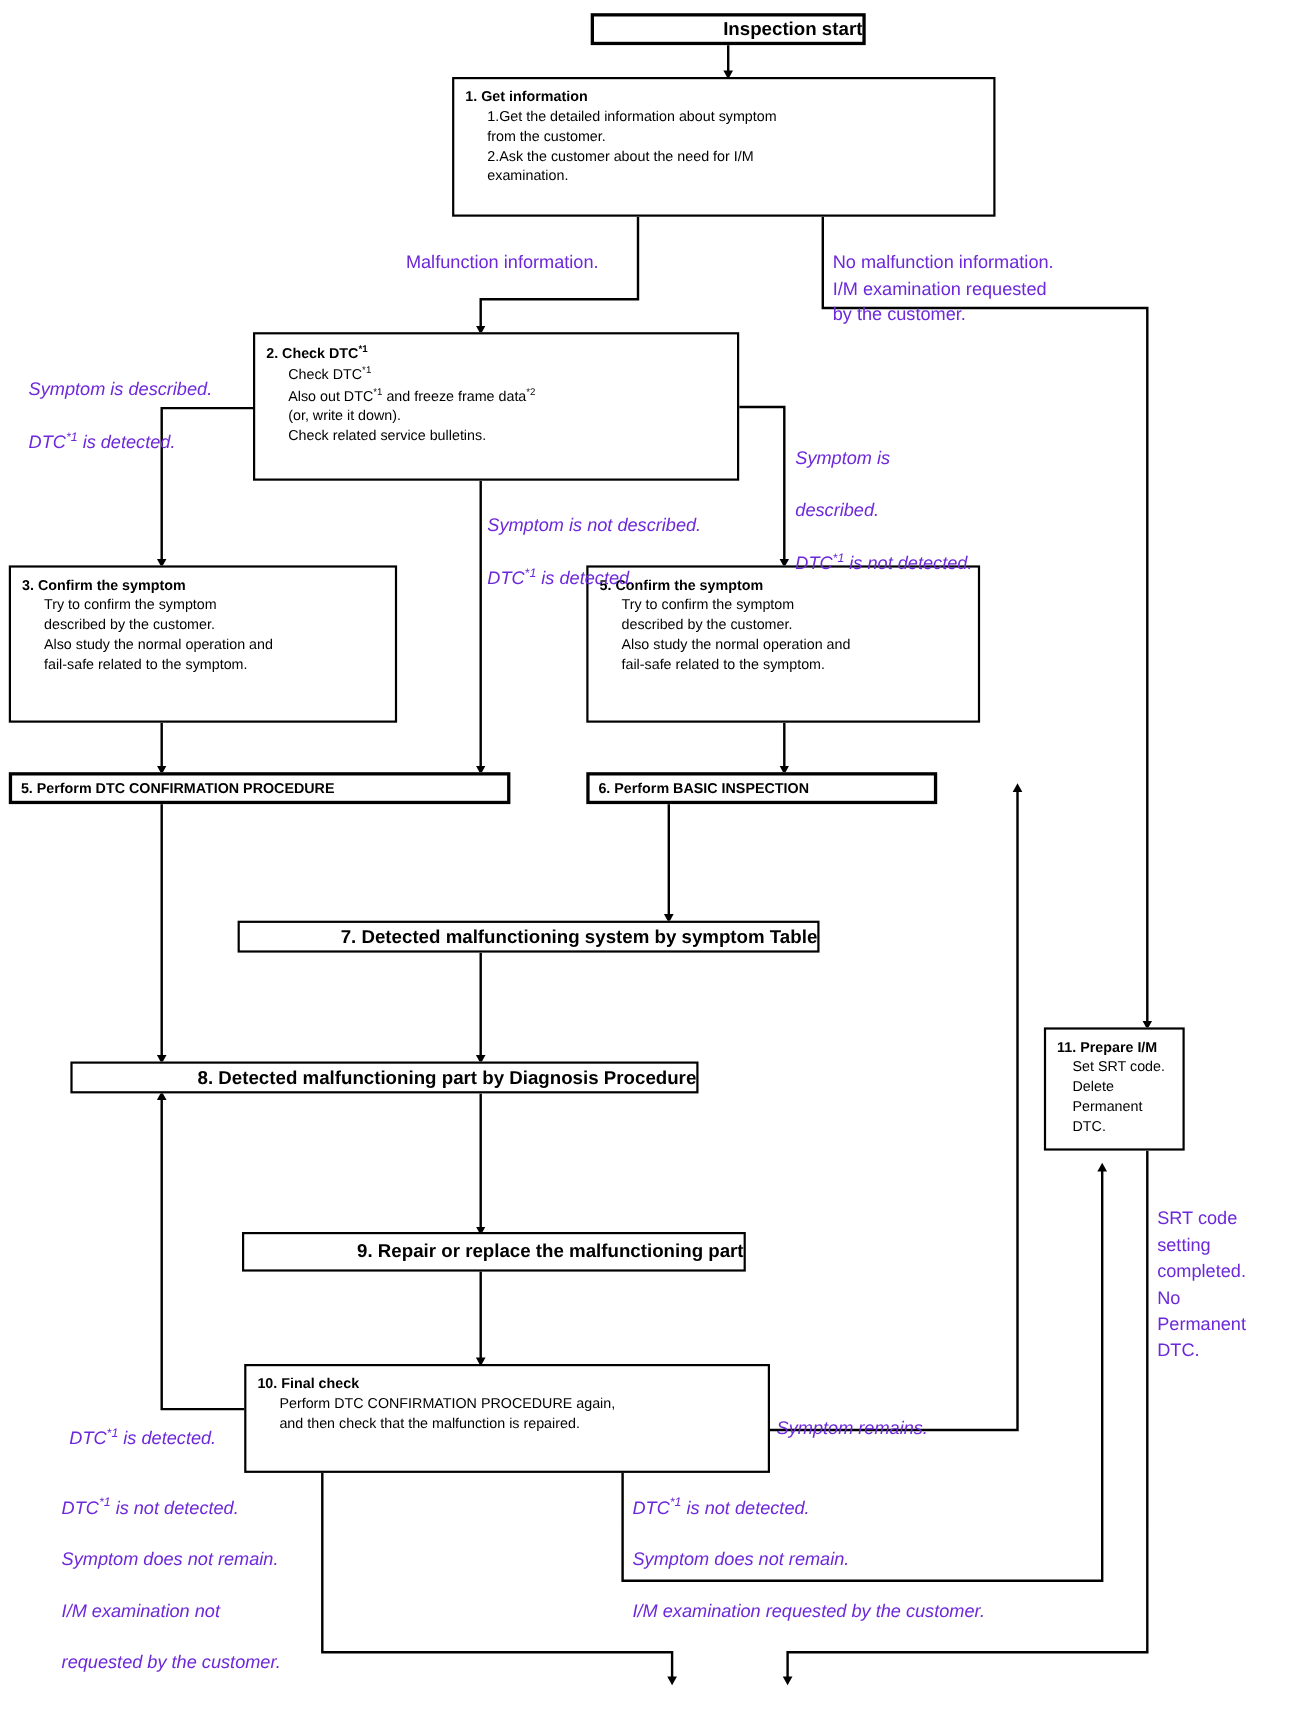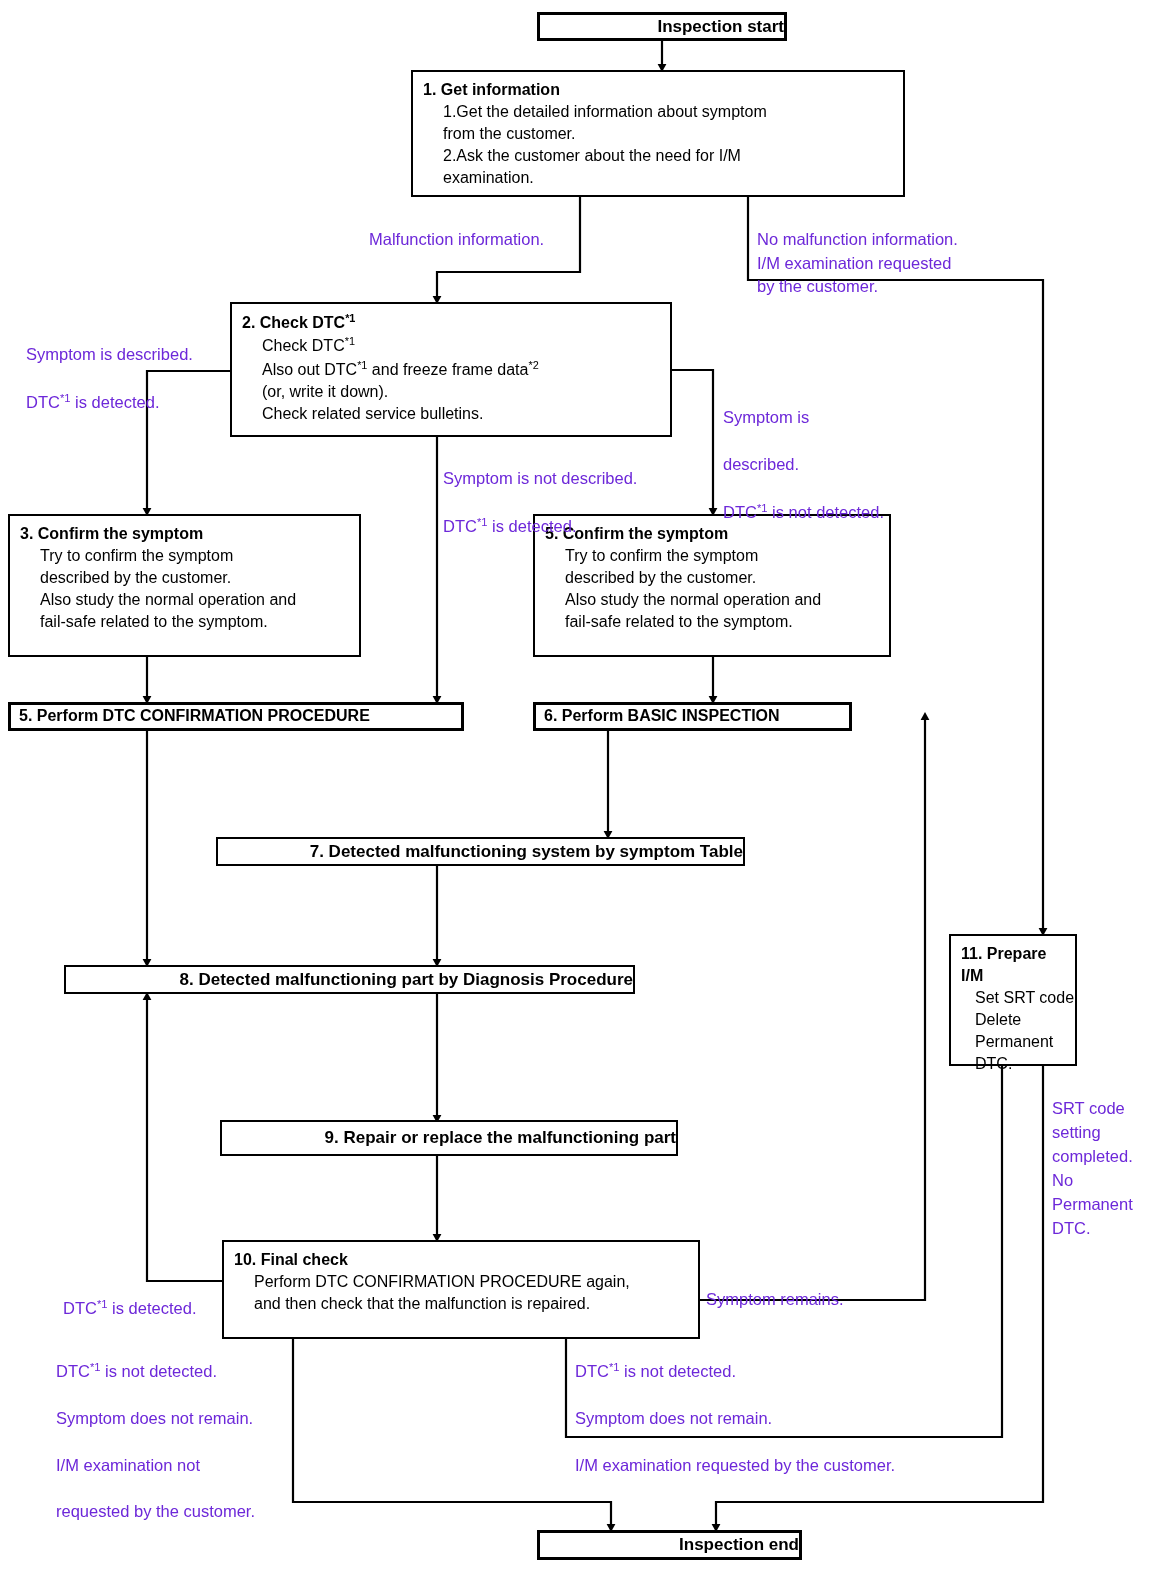--- a/index.html
+++ b/index.html
@@ -24,21 +24,21 @@
     width: 1174px;
     height: 1574px;
     pointer-events: none;
   }
   .box {
     position: absolute;
     box-sizing: border-box;
     border: 2px solid #000;
     background: #fff;
     color: #000;
-    font-size: 16px;
+    font-size: 13px;
     line-height: 1.38;
   }
   .box.thick { border-width: 3px; }
   .box.thin  { border-width: 2px; }
   .box .title {
     font-weight: bold;
   }
   .box .sub {
     display: block;
     white-space: nowrap;
@@ -57,21 +57,21 @@
     font-size: 16.5px;
     line-height: 1.42;
     color: #6d28d9;
     white-space: pre-line;
   }
   sup {
     font-size: 0.68em;
     vertical-align: super;
     font-weight: inherit;
   }
-  .nowrap { white-space: nowrap; }
+  .nowrap { white-space: nowrap; font-style: italic; }
 </style>
 </head>
 <body>
 
 <div id="canvas">
 
   <svg class="lines" viewBox="0 0 1174 1574" xmlns="http://www.w3.org/2000/svg">
     <defs>
       <marker id="ah" markerWidth="10" markerHeight="10" refX="4" refY="5" orient="auto" markerUnits="userSpaceOnUse">
         <path d="M0,0.6 L8,5 L0,9.4 Z" fill="#000"></path>
@@ -184,33 +184,30 @@
   </div>
 
   <div class="box thin padbox" style="left:222px; top:1240px; width:478px; height:99px;">
     <div class="title">10. Final check</div>
     <div class="indent">
       <span class="sub">Perform DTC CONFIRMATION PROCEDURE again,</span>
       <span class="sub">and then check that the malfunction is repaired.</span>
     </div>
   </div>
 
-  <div class="box thin padbox" style="left:949px; top:934px; width:128px; height:132px;">
+  <div class="box thin padbox" style="left:949px; top:934px; width:128px; height:112px;">
     <div class="title">11. Prepare I/M</div>
     <div style="padding-left:14px;">
       <span class="sub">Set SRT code.</span>
       <span class="sub">Delete</span>
       <span class="sub">Permanent</span>
       <span class="sub">DTC.</span>
     </div>
   </div>
 
-  <div class="box thick center" style="left:537px; top:1530px; width:265px; height:30px;">
-    <span>Inspection end</span>
-  </div>
 
   <div class="lbl" style="left:369px; top:205px;">
     <span>Malfunction information.</span>
   </div>
 
   <div class="lbl" style="left:757px; top:205px;">
     <span>No malfunction information.
 I/M examination requested
 by the customer.</span>
   </div>

